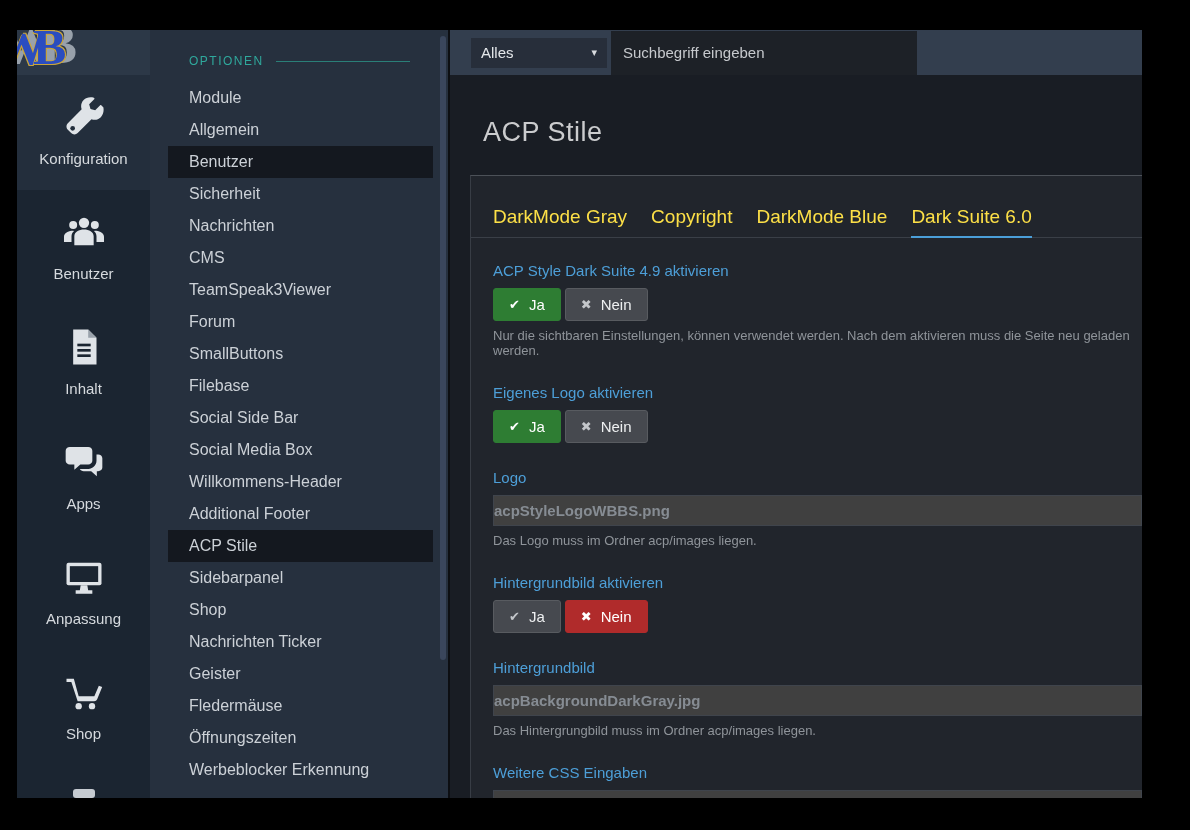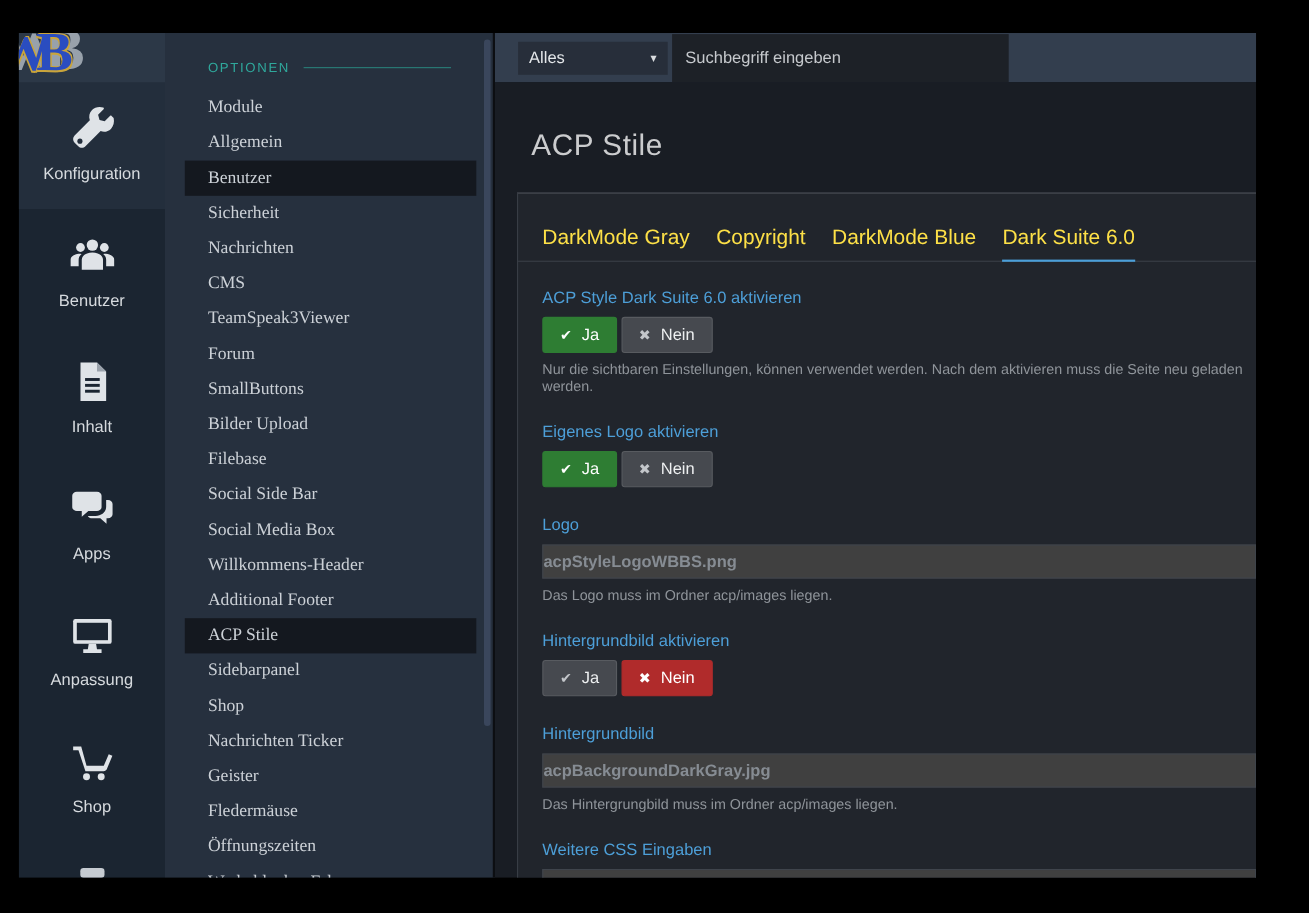--- a/index.html
+++ b/index.html
@@ -21,21 +21,21 @@
   .s1-icon{width:40px;height:40px;display:flex;align-items:center;justify-content:center;}
   .s1-icon svg{width:40px;height:40px;}
   .s1-stub{width:22px;height:10px;border-radius:3px;background:#c6cbd1;margin:24px auto 0;}
 
   
   .sidebar2{width:298px;min-width:298px;background:#26303e;position:relative;overflow:hidden;border-right:2px solid #0c0e12;}
   .opt-header{margin:24px 38px 0 39px;color:#2fa89c;font-size:12px;font-weight:400;letter-spacing:1.5px;
     display:flex;align-items:center;gap:12px;}
   .opt-header .rule{flex:1;height:1px;background:#2a7f78;}
   .opt-list{margin-top:14px;}
-  .opt-item{height:32px;line-height:32px;padding-left:39px;color:#ccd1d7;font-size:16px;cursor:pointer;white-space:nowrap;font-family:Liberation Serif, serif;}
+  .opt-item{height:32px;line-height:32px;padding-left:39px;color:#ccd1d7;font-size:16px;cursor:pointer;white-space:nowrap;}
   .opt-item.selected{background:#14181f;margin:0 15px 0 18px;padding-left:21px;}
   .opt-scrollbar{position:absolute;right:2px;top:6px;width:6px;height:624px;border-radius:3px;background:#3a465c;}
 
   
   .right-col{flex:1;display:flex;flex-direction:column;min-width:0;}
   .topbar{height:45px;min-height:45px;background:#333e4e;display:flex;align-items:center;padding-left:21px;gap:4px;}
   .filter-select{width:136px;height:30px;background:#272e3a;color:#e4e7ea;font-size:15px;display:flex;align-items:center;
     justify-content:space-between;padding:0 10px;box-sizing:border-box;cursor:pointer;}
   .filter-caret{font-size:11px;color:#d9dcdf;}
   .search-input{width:306px;height:44px;background:#1d2127;border:none;outline:none;color:#e2e4e7;font-size:15px;
@@ -153,21 +153,20 @@
     <div class="opt-list">
         <div class="opt-item">Module</div>
         <div class="opt-item">Allgemein</div>
         <div class="opt-item selected">Benutzer</div>
         <div class="opt-item">Sicherheit</div>
         <div class="opt-item">Nachrichten</div>
         <div class="opt-item">CMS</div>
         <div class="opt-item">TeamSpeak3Viewer</div>
         <div class="opt-item">Forum</div>
         <div class="opt-item">SmallButtons</div>
-        <div class="opt-item">Bilder Upload</div>
         <div class="opt-item">Filebase</div>
         <div class="opt-item">Social Side Bar</div>
         <div class="opt-item">Social Media Box</div>
         <div class="opt-item">Willkommens-Header</div>
         <div class="opt-item">Additional Footer</div>
         <div class="opt-item selected">ACP Stile</div>
         <div class="opt-item">Sidebarpanel</div>
         <div class="opt-item">Shop</div>
         <div class="opt-item">Nachrichten Ticker</div>
         <div class="opt-item">Geister</div>
@@ -191,21 +190,21 @@
       <div class="page-title">ACP Stile</div>
       <div class="panel">
         <div class="tabs">
             <div class="tab">DarkMode Gray</div>
             <div class="tab">Copyright</div>
             <div class="tab">DarkMode Blue</div>
             <div class="tab active">Dark Suite 6.0</div>
           </div>
         <div class="form">
             <div class="fsection">
-              <div class="flabel">ACP Style Dark Suite 6.0 aktivieren</div>
+              <div class="flabel">ACP Style Dark Suite 4.9 aktivieren</div>
               <div class="btn-row">
                 <div class="btn btn-green">
                   <span class="bicon">✔</span>
                   <span>Ja</span>
                 </div>
                 <div class="btn btn-gray">
                   <span class="bicon">✖</span>
                   <span>Nein</span>
                 </div>
               </div>

